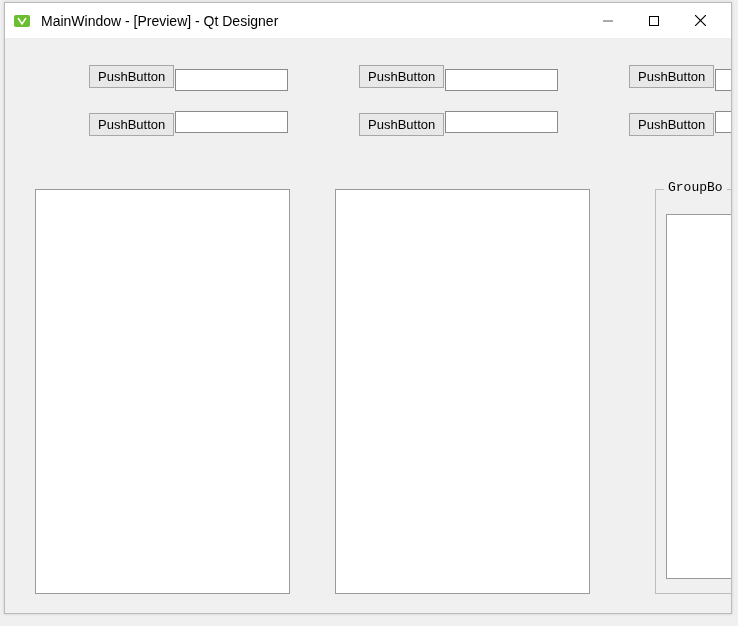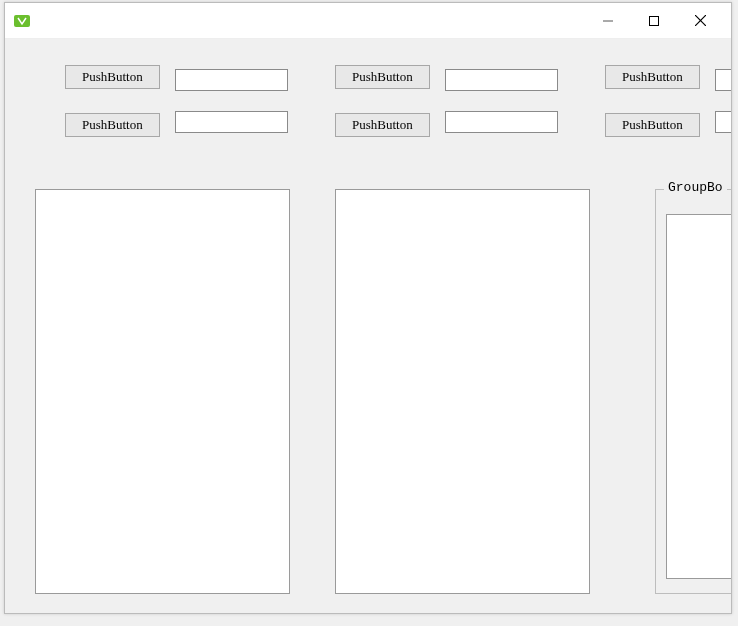--- a/index.html
+++ b/index.html
@@ -62,25 +62,26 @@
     .client {
       flex: 1;
       background: #f0f0f0;
       position: relative;
       overflow: hidden;
     }
     .push-button {
       position: absolute;
       background: #e8e8e8;
       border: 1px solid #a7a7a7;
-      font-family: Liberation Serif, serif;
+      font-family: Liberation Sans, sans-serif;
       font-size: 13px;
-      padding: 3px 16px;
+      padding: 3px 8px;
       cursor: default;
       white-space: nowrap;
+      margin-left: 24px;
     }
     .line-edit {
       position: absolute;
       background: #fff;
       border: 1px solid #8a8a8a;
       height: 22px;
       padding: 2px 4px;
       font-size: 13px;
       outline: none;
     }
@@ -124,20 +125,21 @@
 <body>
 
 <div class="window">
   <div class="titlebar">
     <div class="app-icon">
       <svg width="18" height="18" viewBox="0 0 18 18">
         <rect x="1" y="3" width="16" height="12" rx="2" fill="#6bbf2e"></rect>
         <path d="M5 6 L9 12 L13 6" stroke="#fff" stroke-width="1.5" fill="none"></path>
       </svg>
     </div>
+    <span class="title-text">MainWindow - [Preview] - Qt Designer</span>
     <span class="spacer"></span>
     <div class="win-control">
       <svg width="10" height="10" viewBox="0 0 10 10">
           <line x1="0" y1="5" x2="10" y2="5" stroke="#555" stroke-width="1"></line>
         </svg>
     </div>
     <div class="win-control">
       <svg width="10" height="10" viewBox="0 0 10 10">
           <rect x="0.5" y="0.5" width="9" height="9" fill="none" stroke="#000" stroke-width="1"></rect>
         </svg>

